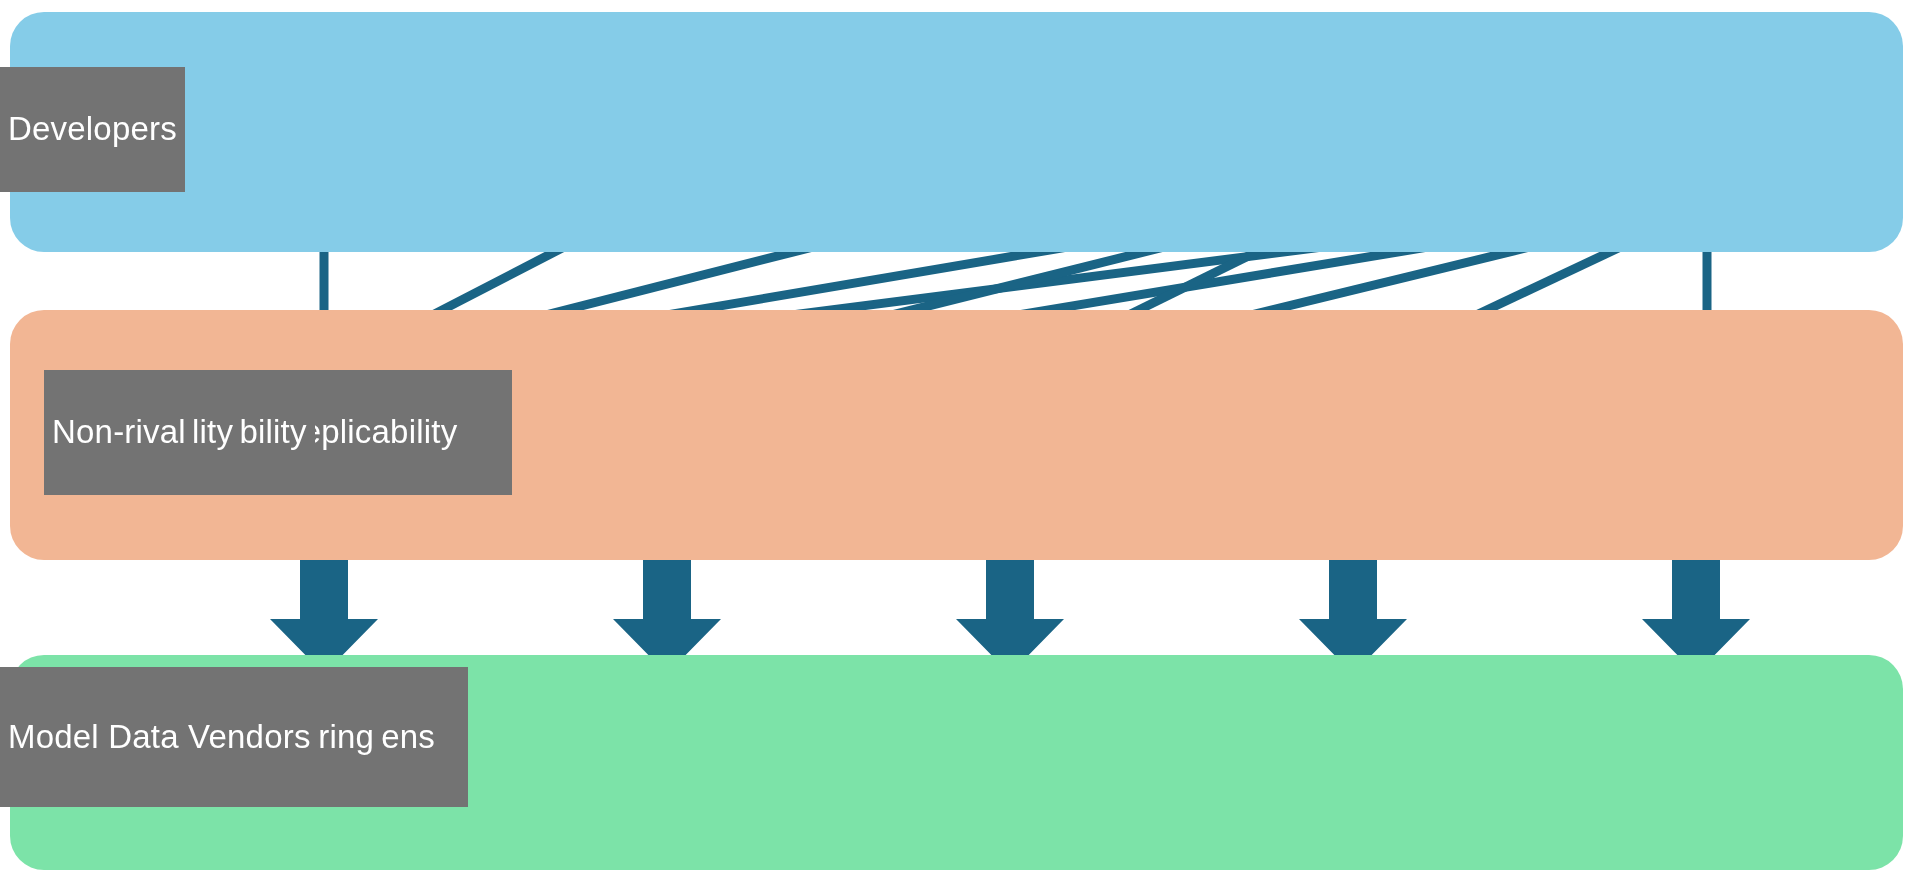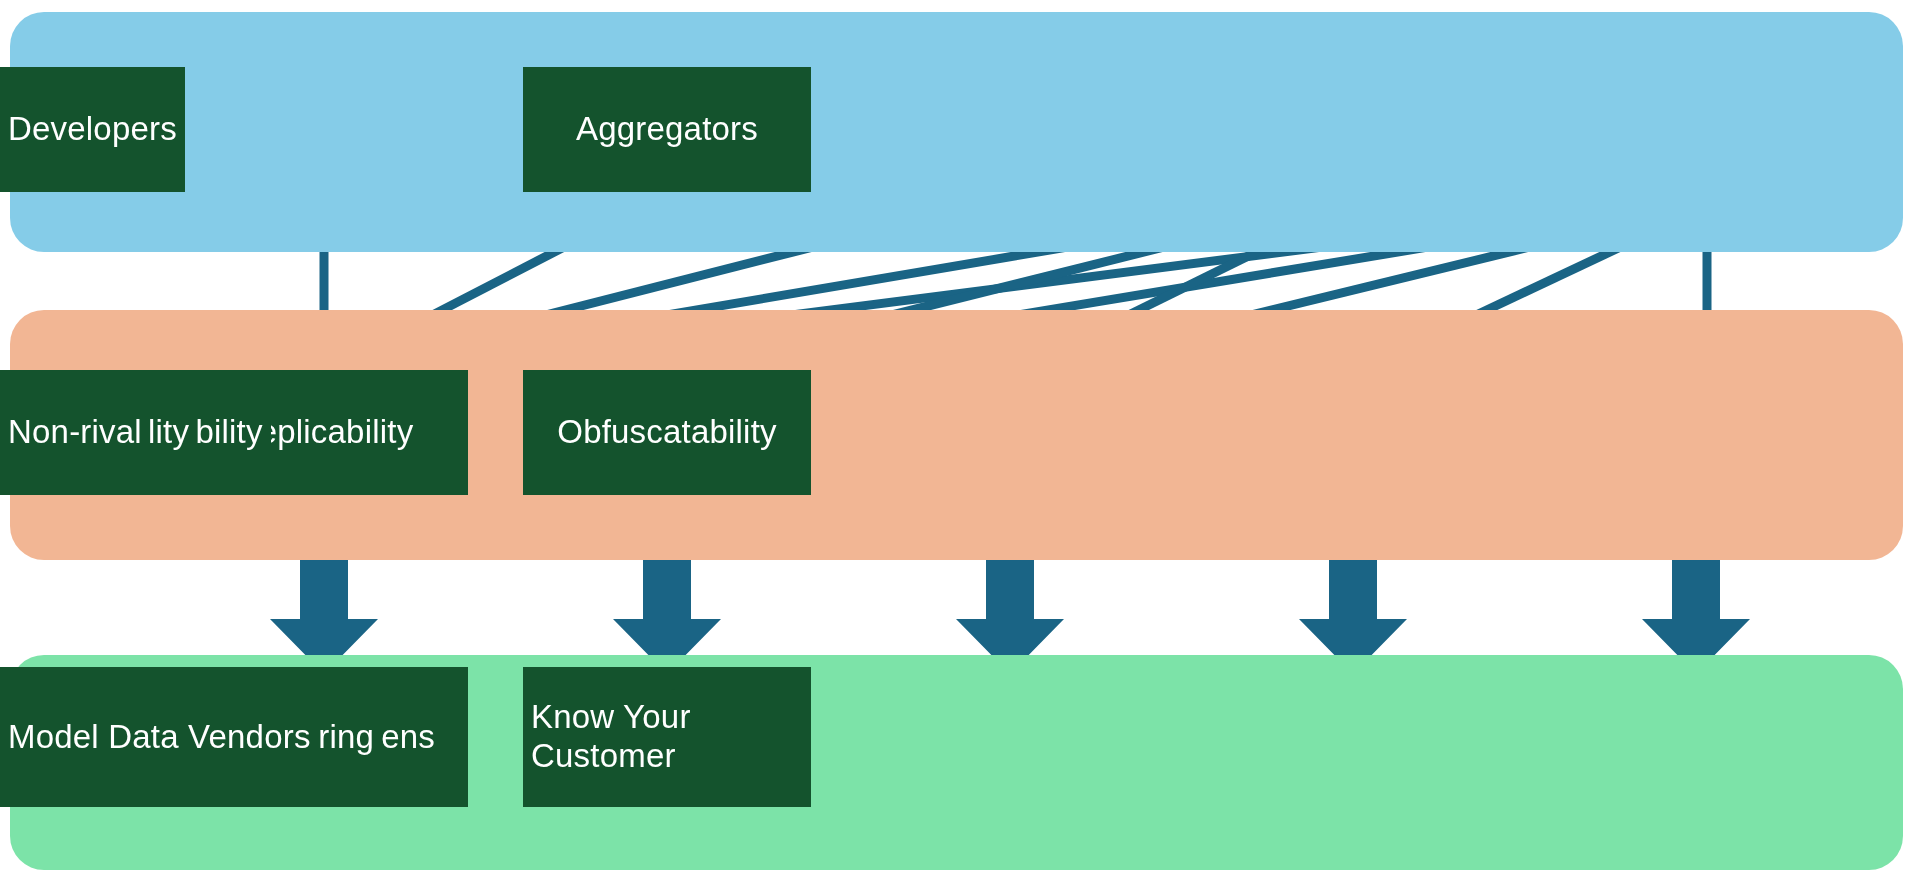--- a/index.html
+++ b/index.html
@@ -41,35 +41,35 @@
     line-height: 1.25;
     letter-spacing: .1px;
   }
   .band-label.actors { top: 123px; }
   .band-label.chall  { top: 406px; }
   .band-label.mech   { top: 727px; }
 
   
   .node {
     position: absolute;
-    background: #14532d;
+    background: #737373;
     color: #ffffff;
     display: flex;
     align-items: center;
     justify-content: center;
-    text-align: left;
+    text-align: right;
     font-size: 33px;
     line-height: 1.18;
     padding: 0 8px;
     box-sizing: border-box;
     font-weight: 400;
     letter-spacing: .2px;
   }
   .row-actors    { top: 67px;  height: 125px; }
-  .row-chall     { top: 370px; height: 125px; }
+  .row-chall     { top: 370px; height: 125px; margin-left: 44px; }
   .row-mech      { top: 667px; height: 140px; }
 
   .col0 { left: 180px;  width: 288px; }
   .col1 { left: 523px;  width: 288px; }
   .col2 { left": 0; left: 866px;  width: 288px; }
   .col3 { left: 1209px; width: 288px; }
   .col4 { left: 1552px; width: 288px; }
 
   /* ---- svg arrow layer ---- */
   #arrows {
@@ -132,32 +132,29 @@
     <g fill="#1A6485">
       <path d="M 300 497 h 48 v 122 h 30 l -54 55 l -54 -55 h 30 z"></path>
       <path d="M 643 497 h 48 v 122 h 30 l -54 55 l -54 -55 h 30 z"></path>
       <path d="M 986 497 h 48 v 122 h 30 l -54 55 l -54 -55 h 30 z"></path>
       <path d="M 1329 497 h 48 v 122 h 30 l -54 55 l -54 -55 h 30 z"></path>
       <path d="M 1672 497 h 48 v 122 h 30 l -54 55 l -54 -55 h 30 z"></path>
     </g>
   </svg>
 
   
-  <div class="node row-actors col1">Aggregators</div>
   <div class="node row-actors col2">Processors</div>
   <div class="node row-actors col3">Vendors</div>
   <div class="node row-actors col4">Developers</div>
 
   
   <div class="node row-chall col0">Replicability</div>
-  <div class="node row-chall col1">Obfuscatability</div>
   <div class="node row-chall col2">Non-excludability</div>
   <div class="node row-chall col3">Vulnerability</div>
   <div class="node row-chall col4">Non-rival</div>
 
   
   <div class="node row-mech col0">Canary Tokens</div>
-  <div class="node row-mech col1">Know Your Customer</div>
   <div class="node row-mech col2">Mandatory Reporting</div>
   <div class="node row-mech col3">Mandatory Data Filtering</div>
   <div class="node row-mech col4">Model Data Vendors</div>
 
 </div>
 
 </body></html>

